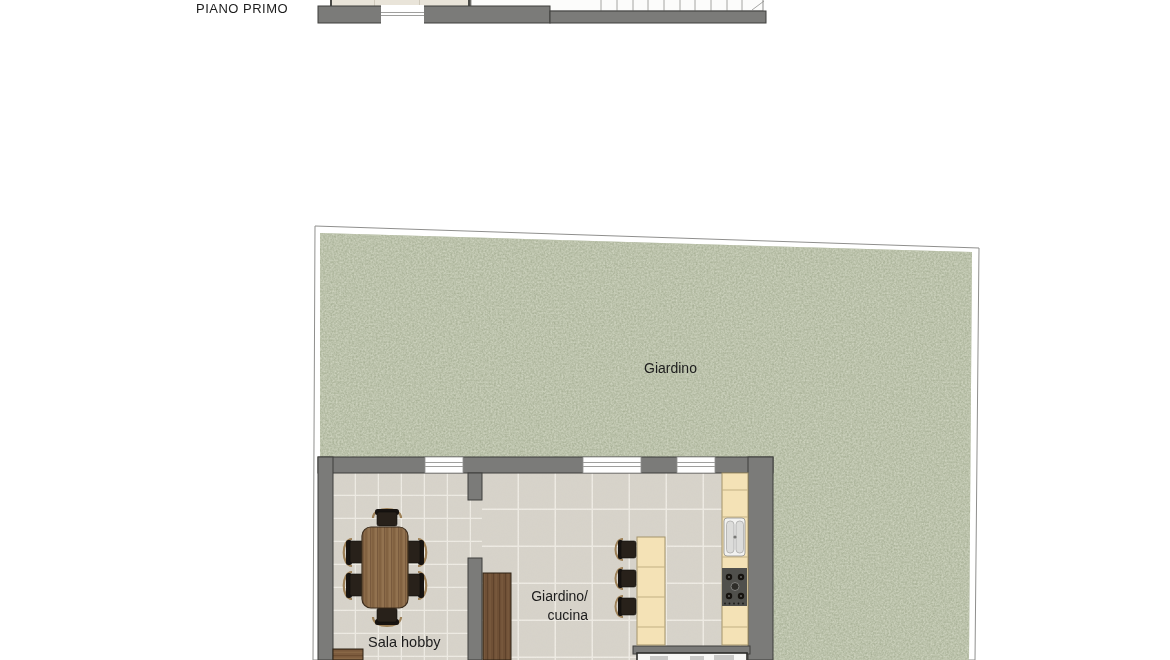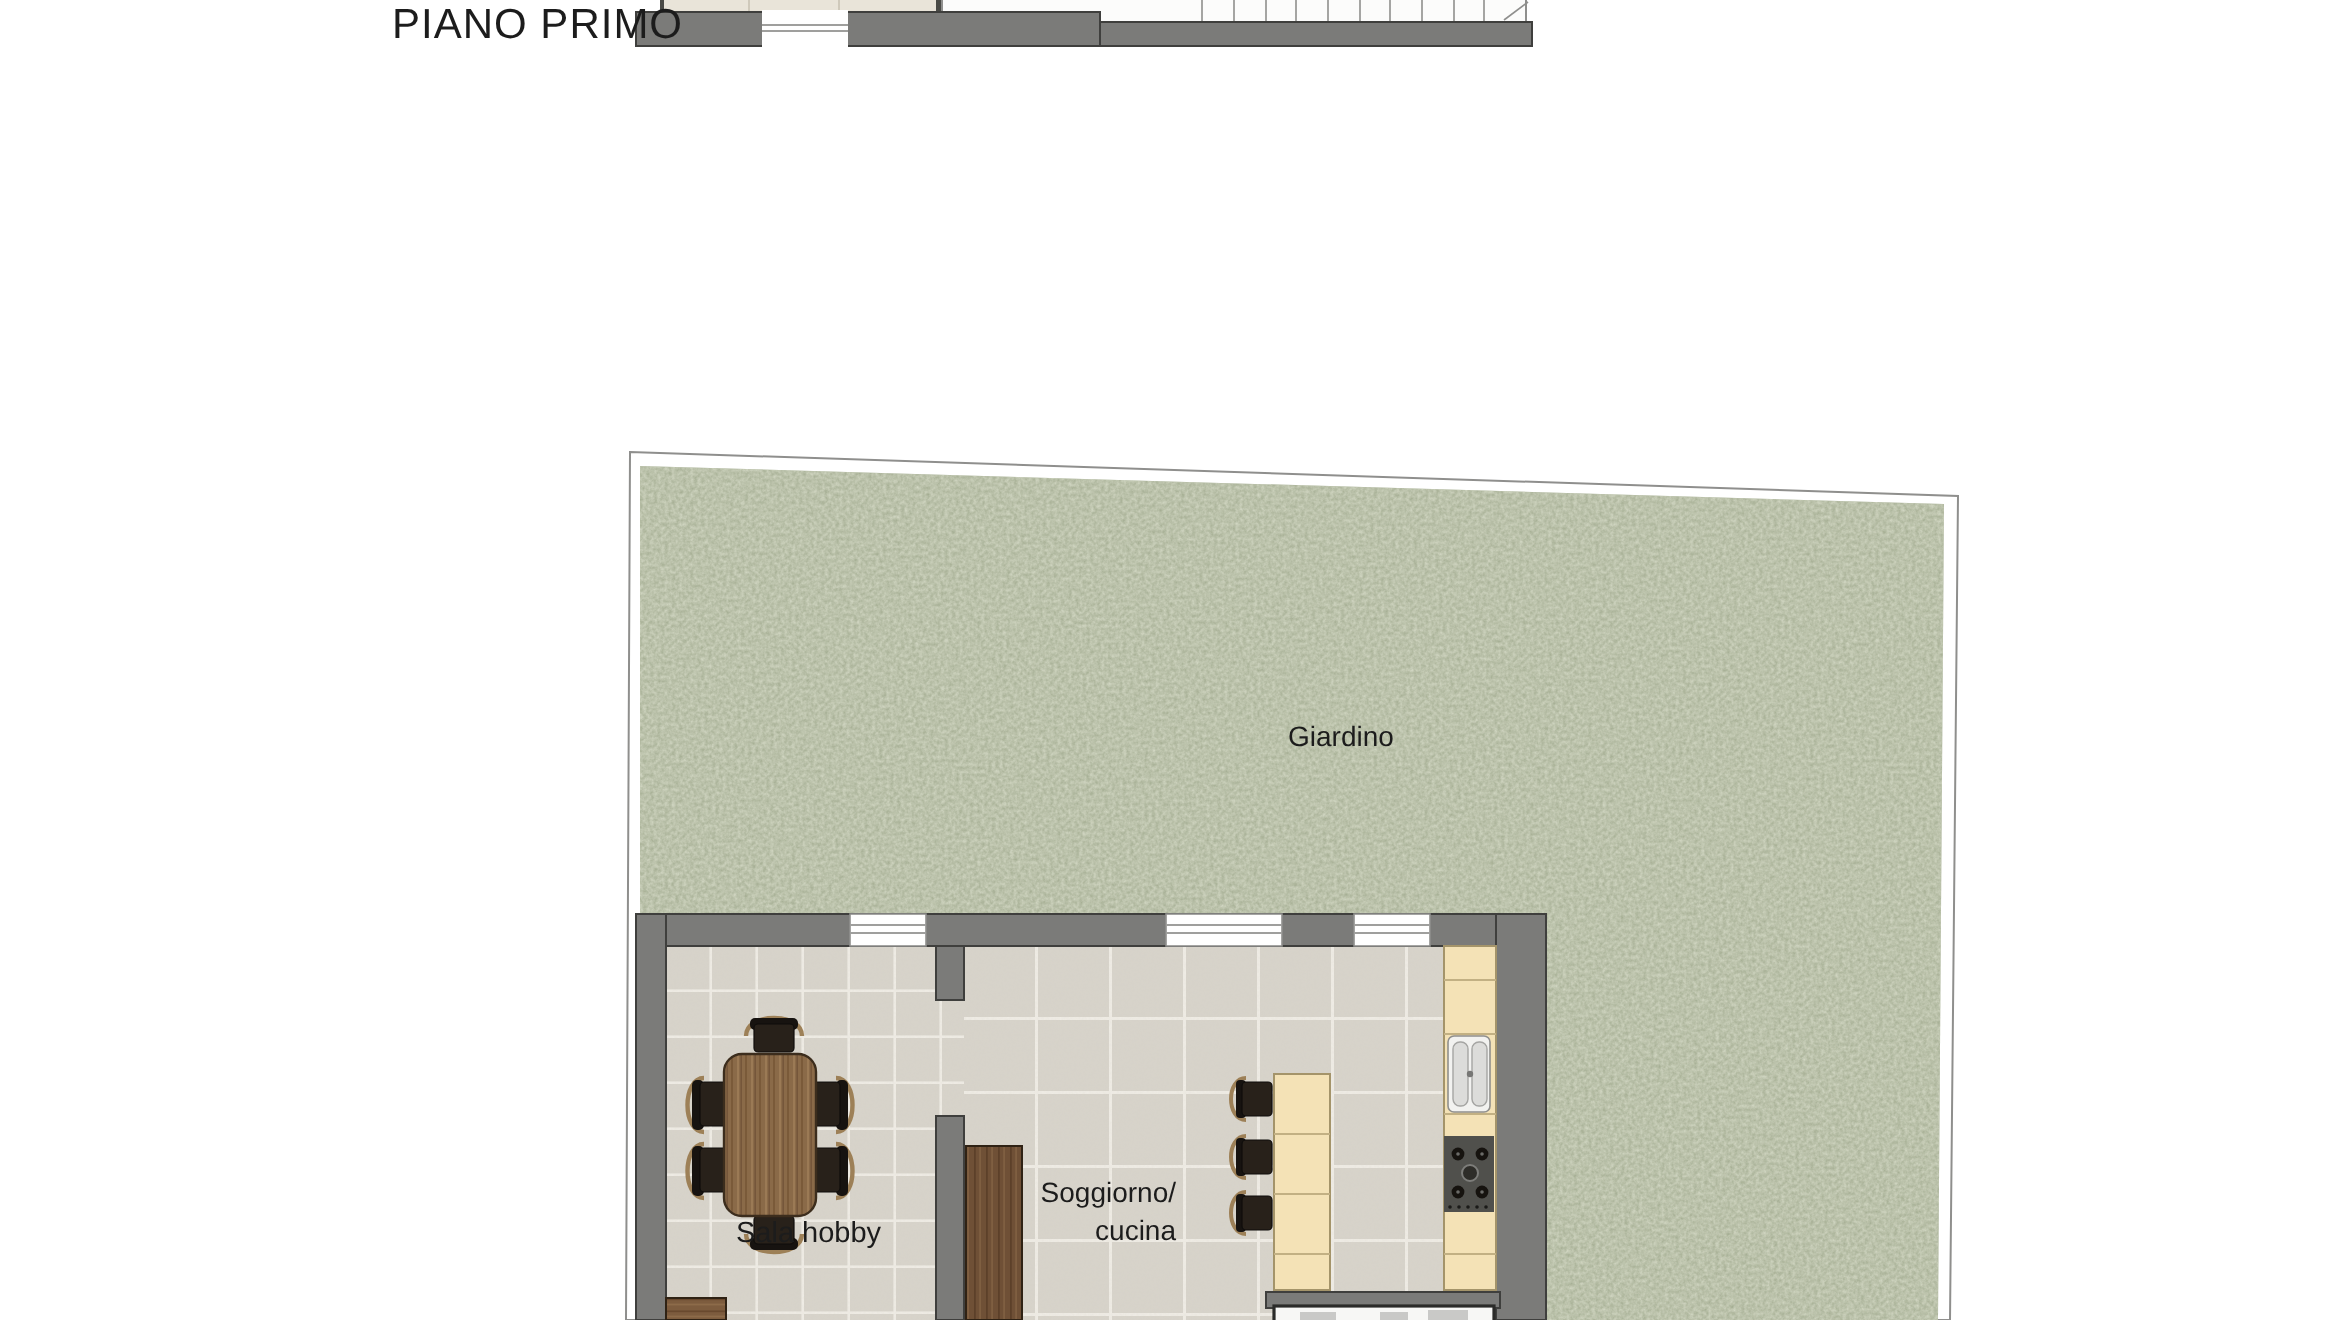--- a/index.html
+++ b/index.html
@@ -1,22 +1,22 @@
 <!DOCTYPE html>
 <html><head>
 <meta charset="utf-8">
 <style>
   html,body{margin:0;padding:0;background:#ffffff;}
   .stage{position:relative;width:1170px;height:660px;background:#ffffff;overflow:hidden;
          font-family:"Liberation Sans",sans-serif;color:#1c1c1c;}
   .stage svg{position:absolute;left:0;top:0;}
   .lbl{position:absolute;white-space:pre;color:#1c1c1c;}
-  .lbl-title{left:196px;top:1px;font-size:21px;letter-spacing:0.5px;text-align:right;}
+  .lbl-title{left:196px;top:1px;font-size:13px;letter-spacing:0.5px;text-align:right;}
   .lbl-garden{left:644px;top:360px;font-size:14px;text-align:center;}
-  .lbl-sala{left:368px;top:609px;font-size:14.5px;}
+  .lbl-sala{left:368px;top:634px;font-size:14.5px;}
   .lbl-soggiorno{left:468px;top:587px;width:120px;text-align:right;font-size:14px;line-height:18.5px;}
 </style>
 </head>
 <body>
 
 <div class="stage">
 
 <svg width="1170" height="660" viewBox="0 0 1170 660">
   <defs>
     <filter id="grassNoise" x="0%" y="0%" width="100%" height="100%">
@@ -230,15 +230,15 @@
             <circle cx="738.5" cy="603.5" r="0.9"></circle>
         <circle cx="743" cy="603.5" r="0.9"></circle>
       </g>
     </g>
   </g>
 </svg>
 
   <div class="lbl lbl-title">PIANO PRIMO</div>
   <div class="lbl lbl-garden">Giardino</div>
   <div class="lbl lbl-sala">Sala hobby</div>
-  <div class="lbl lbl-soggiorno"><span>Soggiorno/</span><br><span>cucina</span></div>
+  <div class="lbl lbl-soggiorno"><span>Giardino/</span><br><span>cucina</span></div>
 
 </div>
 
 </body></html>

